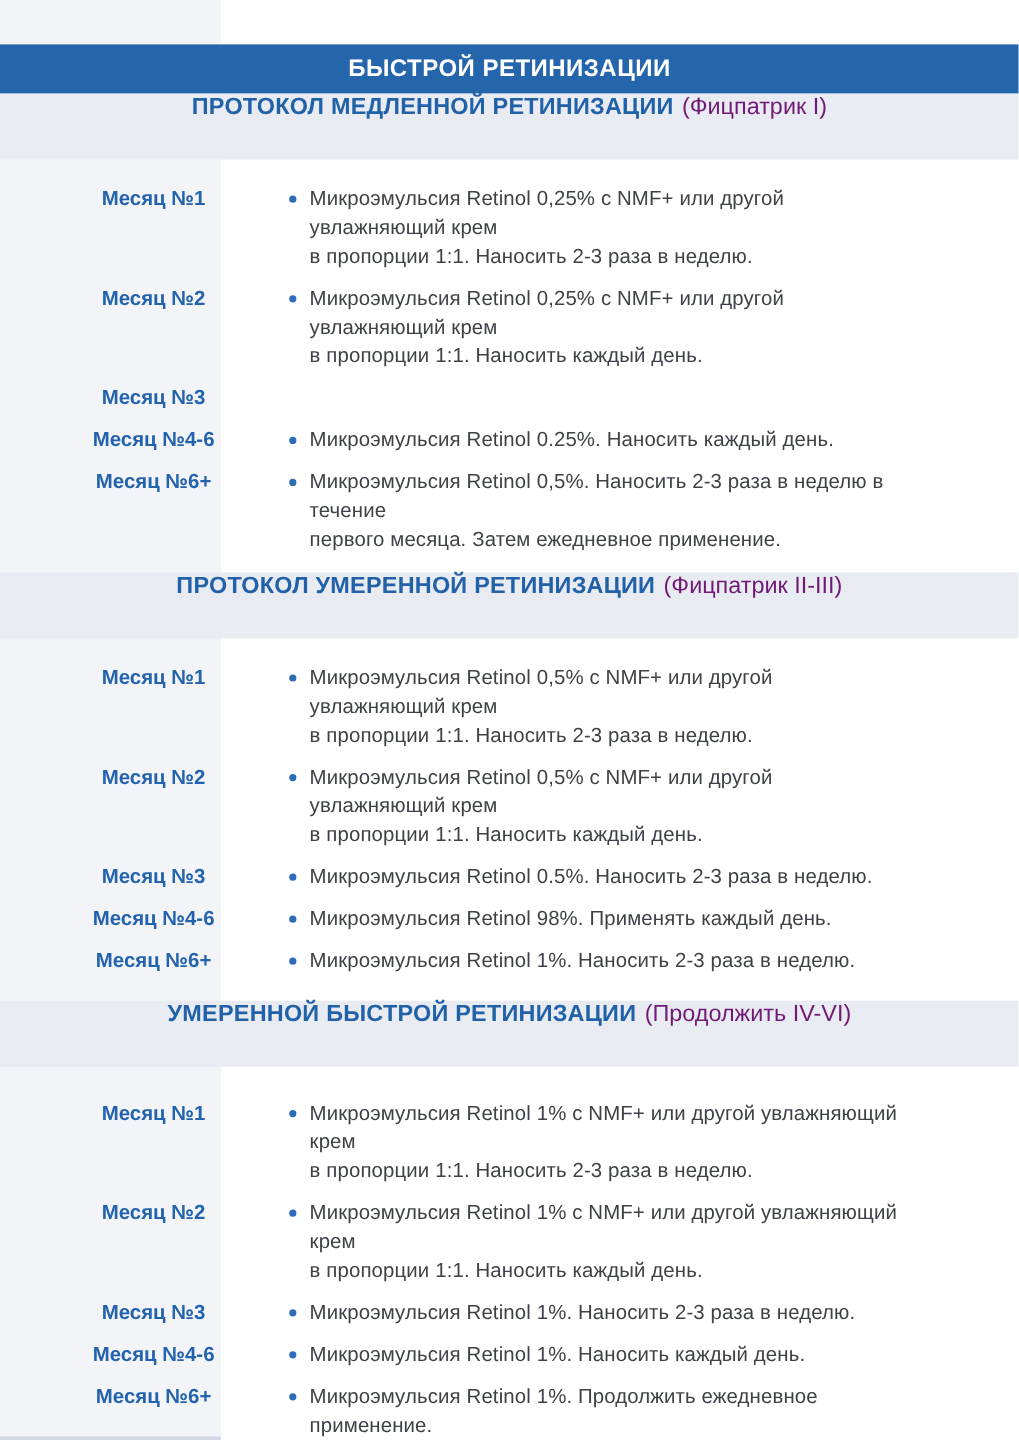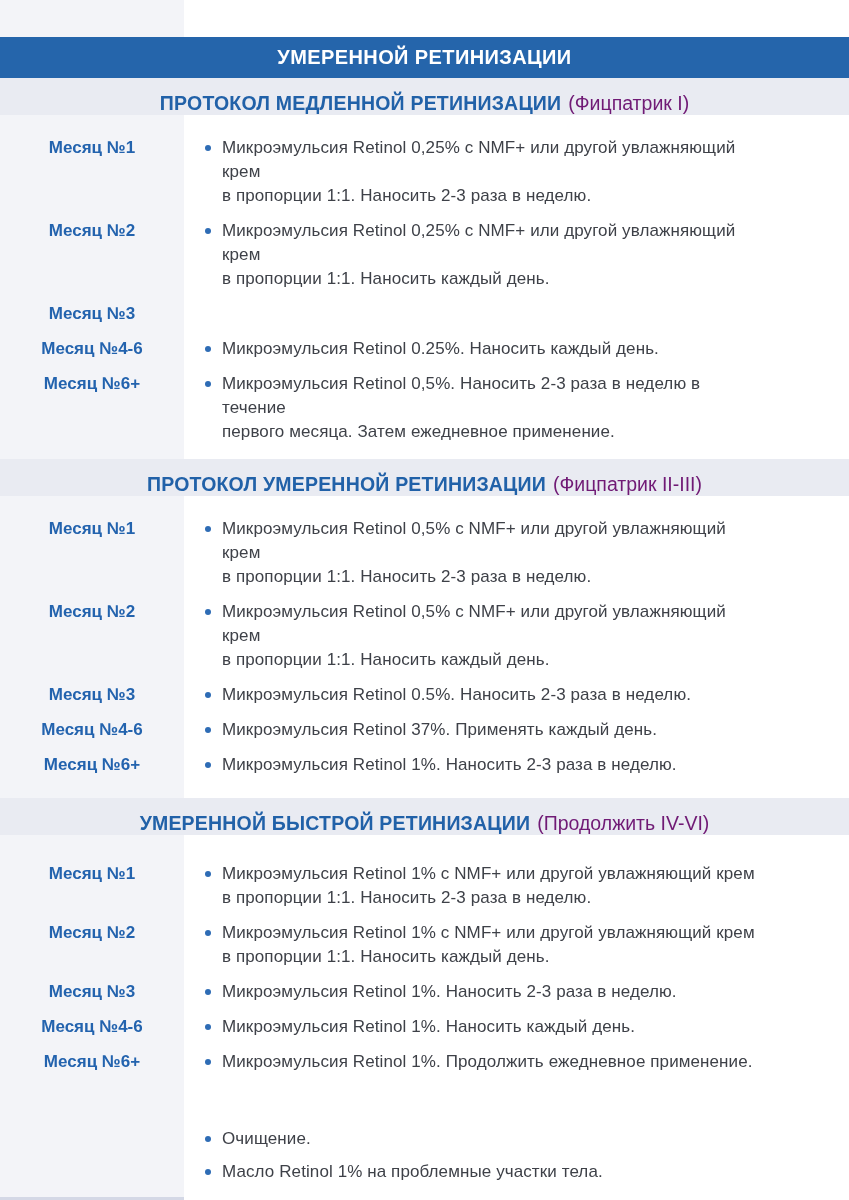--- a/index.html
+++ b/index.html
@@ -9,27 +9,27 @@
     overflow:hidden;
     font-family:"Liberation Sans",sans-serif;
     background:linear-gradient(to right,#f3f4f8 0,#f3f4f8 184px,#ffffff 184px);
   }
   .main-bar{
     margin-top:37px;height:41px;background:#2565ab;
     display:flex;align-items:center;justify-content:center;
   }
   .main-bar .t{color:#ffffff;font-weight:bold;font-size:20px;letter-spacing:.4px;}
   .section-bar{
-    height:37px;background:#e9ebf2;
-    display:flex;align-items:flex-end;justify-content:center;
+    height:55px;background:#e9ebf2;
+    display:flex;align-items:flex-start;justify-content:center;
   }
   .section-title{color:#2161a8;font-weight:bold;font-size:19.5px;letter-spacing:.2px;white-space:pre;}
   .section-subtitle{color:#701a75;font-size:19.5px;margin-left:7px;white-space:pre;}
   .rows{padding-top:21px;}
-  .row{display:flex;margin-bottom:11px;}
+  .row{display:flex;margin-bottom:11px;margin-left:36px;}
   .row-label{
     flex:0 0 184px;width:184px;text-align:center;
     color:#2363ae;font-weight:bold;font-size:17px;line-height:24px;
   }
   .row-content{
     flex:1;display:flex;align-items:flex-start;
     padding-left:21px;padding-right:88px;
   }
   .bullet{
     flex:0 0 6px;width:6px;height:6px;border-radius:50%;
@@ -49,21 +49,21 @@
     position:absolute;left:0;bottom:0;width:184px;height:3px;
     background:#d4d8e6;
   }
 </style>
 </head>
 <body>
 
 <div class="page">
 
   <div class="main-bar">
-    <span class="t">УМЕРЕННОЙ РЕТИНИЗАЦИИ</span>
+    <span class="t">БЫСТРОЙ РЕТИНИЗАЦИИ</span>
   </div>
 
   <div id="sections-root">
       <div class="section">
     <div class="section-bar">
       <span class="section-title">ПРОТОКОЛ МЕДЛЕННОЙ РЕТИНИЗАЦИИ</span>
       <span class="section-subtitle">(Фицпатрик I)</span>
     </div>
     <div class="rows">
           <div class="row">
@@ -128,21 +128,21 @@
     <div class="row-label">Месяц №3</div>
     <div class="row-content">
       <span class="bullet"></span>
       <span class="row-text">Микроэмульсия Retinol 0.5%. Наносить 2-3 раза в неделю.</span>
     </div>
   </div>
           <div class="row">
     <div class="row-label">Месяц №4-6</div>
     <div class="row-content">
       <span class="bullet"></span>
-      <span class="row-text">Микроэмульсия Retinol 37%. Применять каждый день.</span>
+      <span class="row-text">Микроэмульсия Retinol 98%. Применять каждый день.</span>
     </div>
   </div>
           <div class="row">
     <div class="row-label">Месяц №6+</div>
     <div class="row-content">
       <span class="bullet"></span>
       <span class="row-text">Микроэмульсия Retinol 1%. Наносить 2-3 раза в неделю.</span>
     </div>
   </div>
         </div>

